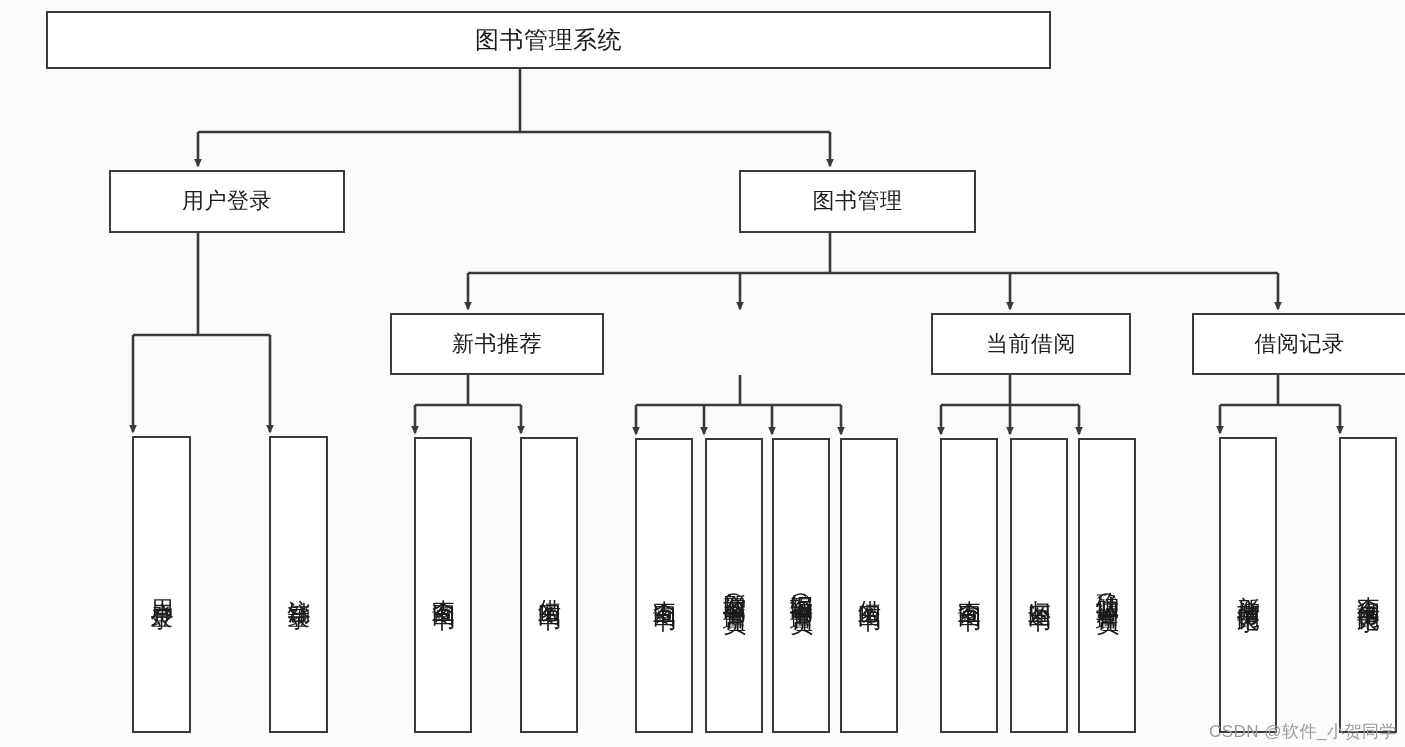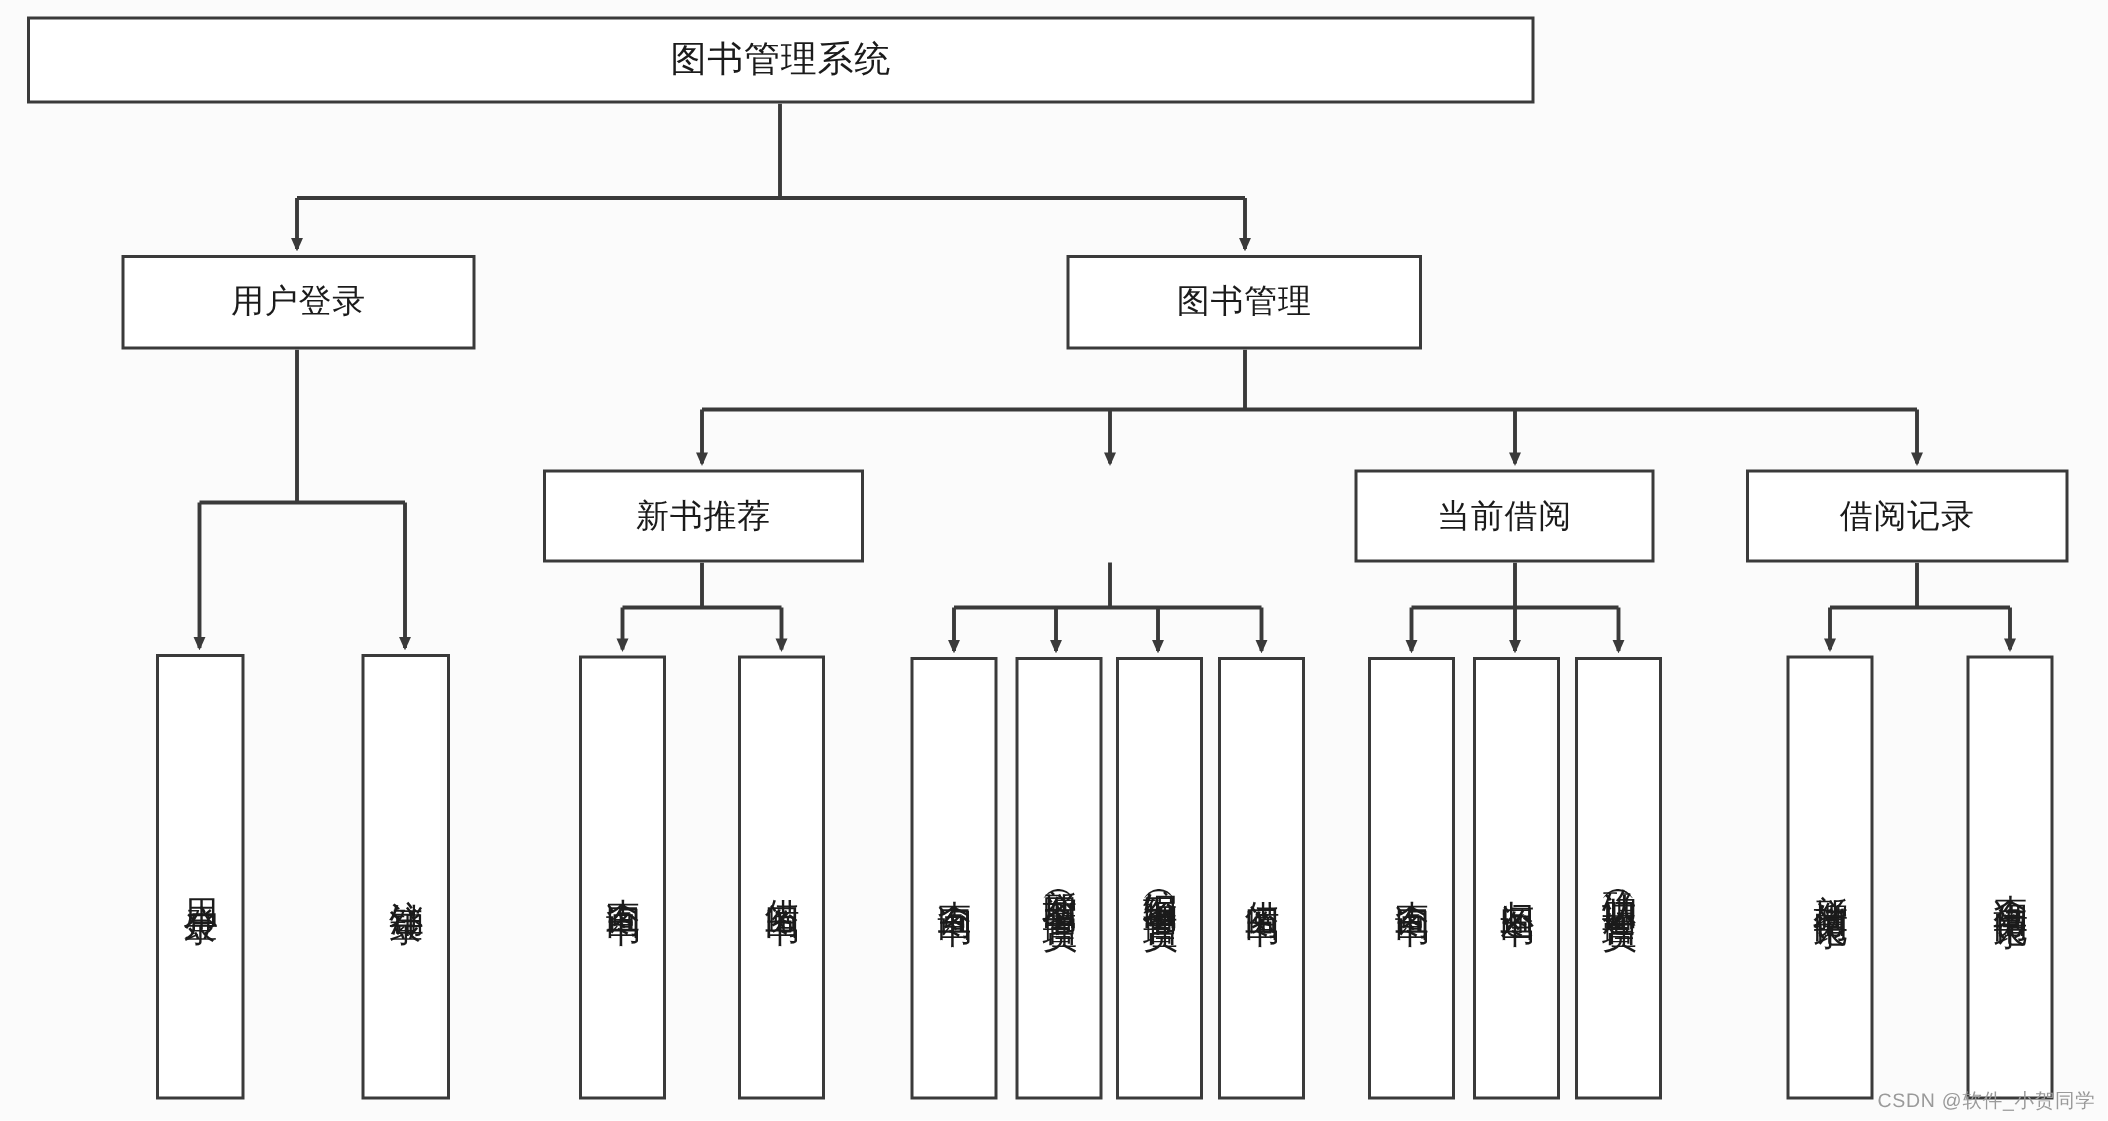--- a/index.html
+++ b/index.html
@@ -27,20 +27,21 @@
   }
   .node {
     position: absolute;
     box-sizing: border-box;
     background: #ffffff;
     border: 2px solid #3a3a3a;
     display: flex;
     align-items: center;
     justify-content: center;
     overflow: hidden;
+    margin-left: 28px;
   }
   .node-label {
     color: #1b1b1b;
     text-align: center;
     line-height: 1.12;
     letter-spacing: 0.5px;
     white-space: nowrap;
   }
   .node.horizontal .node-label {
     font-size: 22px;
@@ -61,21 +62,21 @@
     text-orientation: upright;
     font-size: 23px;
     line-height: 1.04;
     letter-spacing: 3px;
     max-height: 100%;
   }
   .watermark {
     position: absolute;
     right: 8px;
     bottom: 4px;
-    font-size: 13px;
+    font-size: 17px;
     color: #9a9a9a;
     letter-spacing: 0.5px;
     user-select: none;
   }
 </style>
 </head>
 <body>
 
 <div id="diagram-root">
 

